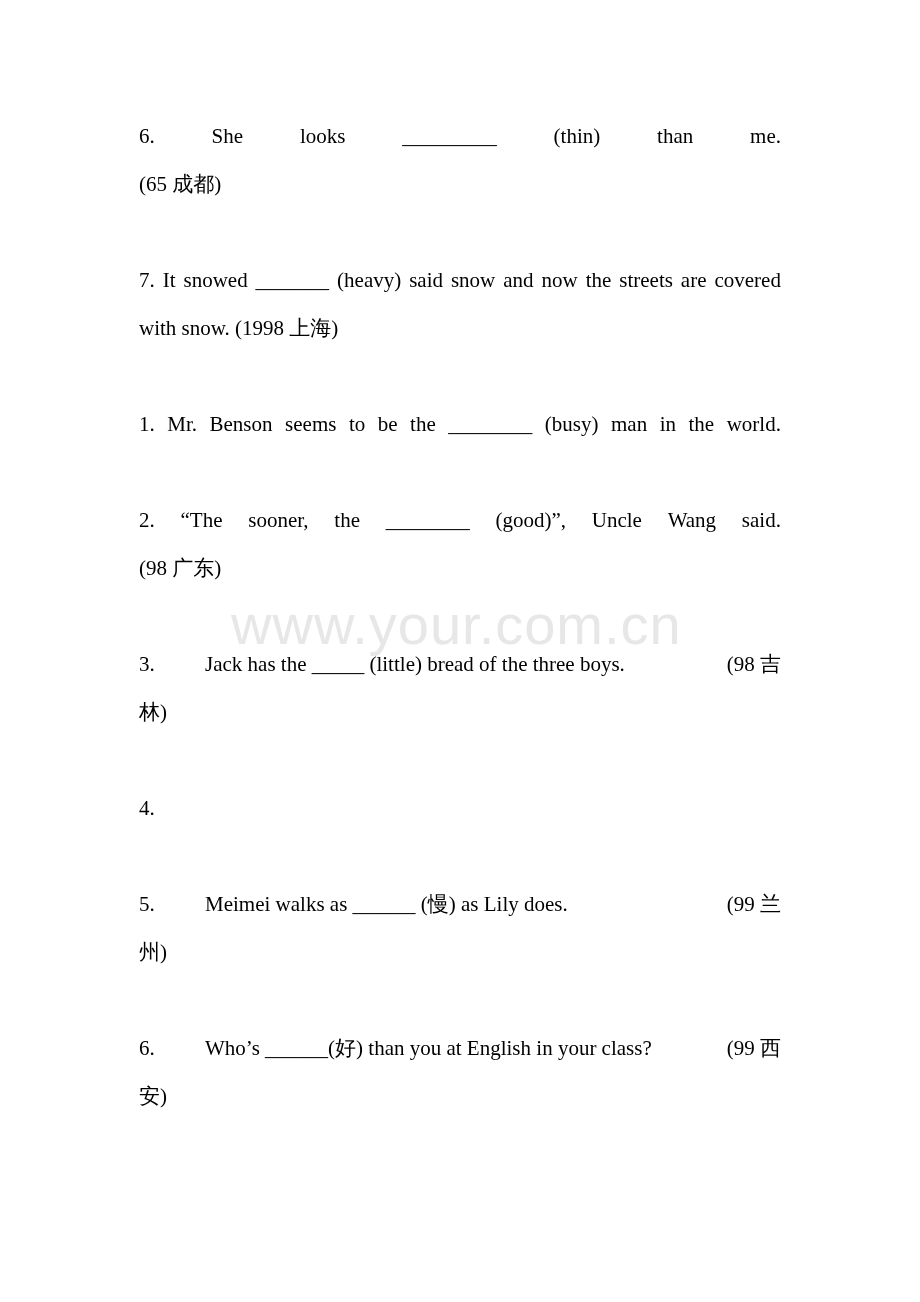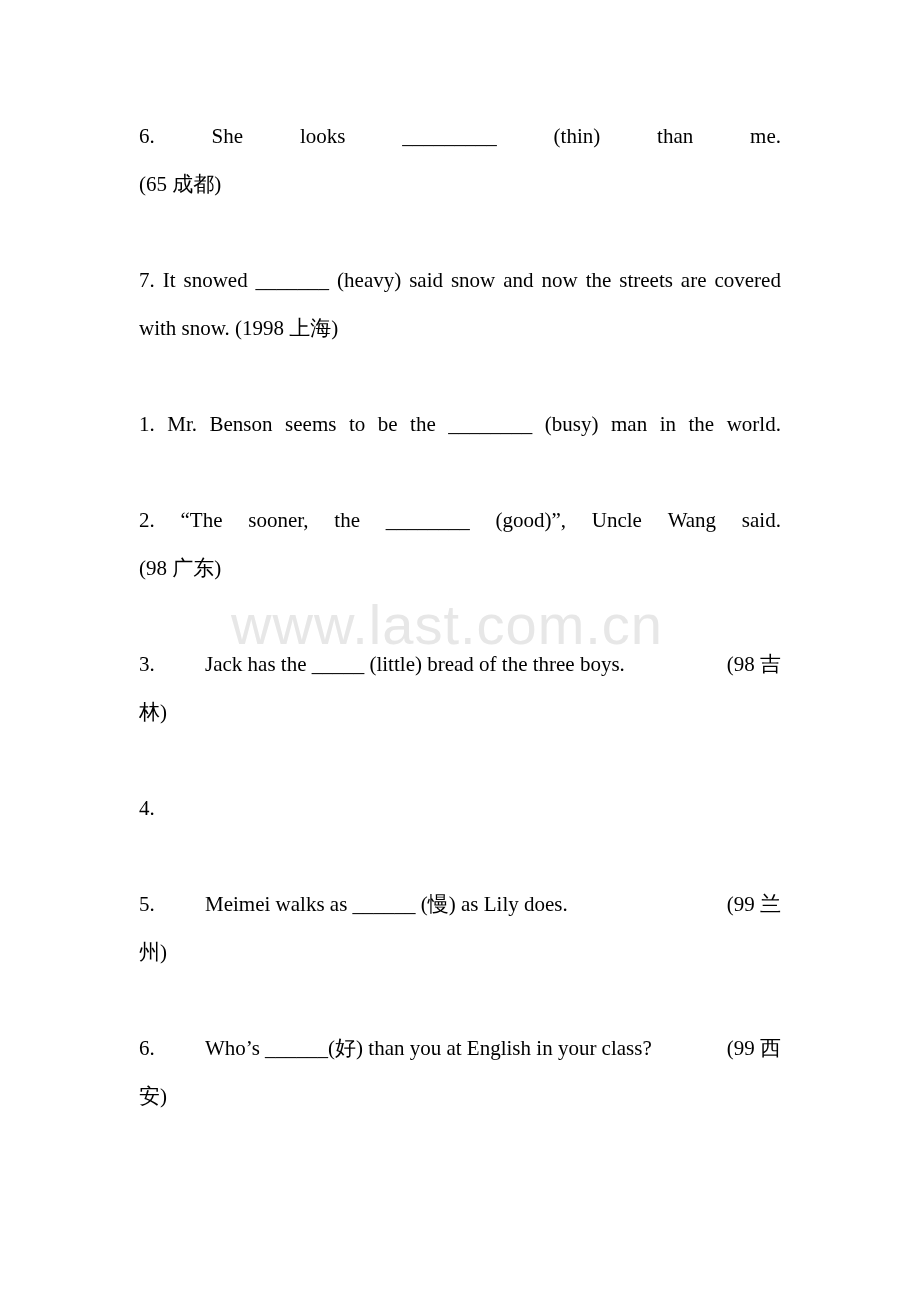--- a/index.html
+++ b/index.html
@@ -49,21 +49,21 @@
     align-items: baseline;
   }
   .tabline .num { min-width: 66px; }
   .tabline .spacer { flex: 1 1 auto; }
 </style>
 </head>
 <body>
 
 <div class="page">
 
-  <div class="watermark">www.last.com.cn</div>
+  <div class="watermark">www.your.com.cn</div>
 
   <div class="content">
 
     <div class="para">
       <div class="line justify">
         <span>6.</span>
         <span>She</span>
         <span>looks</span>
         <span>_________</span>
         <span>(thin)</span>

